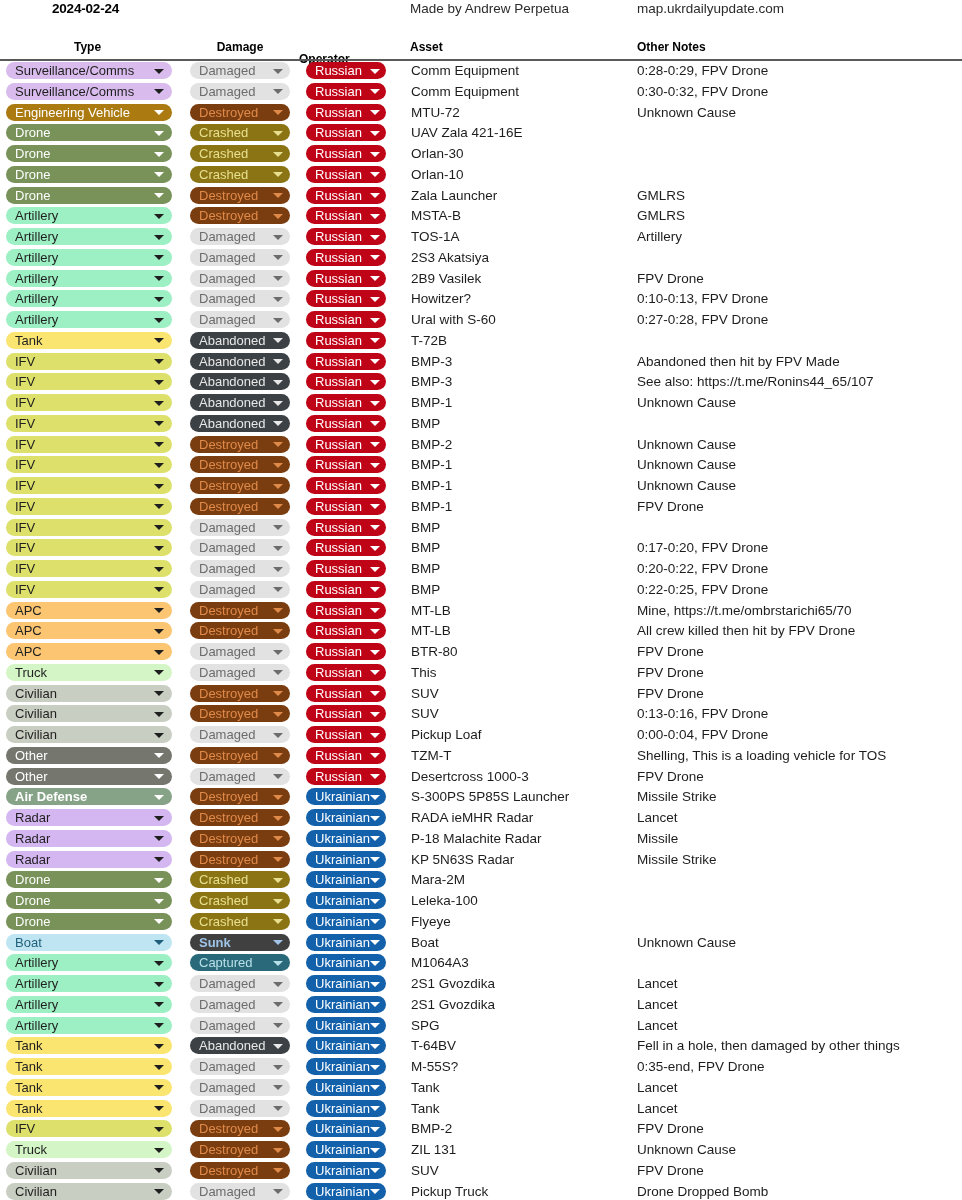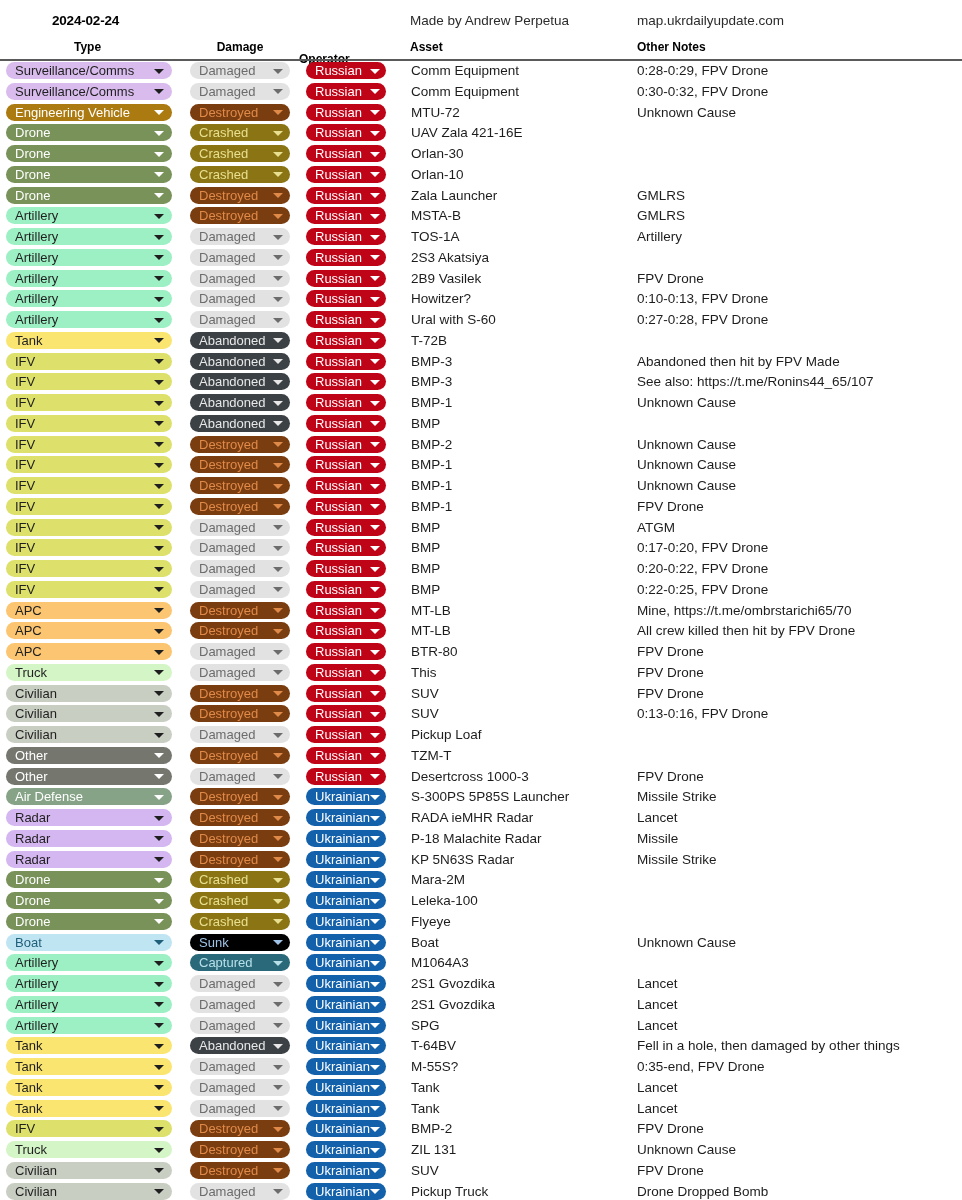--- a/index.html
+++ b/index.html
@@ -8,21 +8,21 @@
     height: 1200px;
     background: #ffffff;
     font-family: "Liberation Sans", sans-serif;
     overflow: hidden;
   }
   #app { position: relative; width: 962px; height: 1200px; }
 
   
   .meta {
     position: absolute;
-    top: 12px; left: 0; right: 0;
+    top: 0; left: 0; right: 0;
     height: 30px;
   }
   .meta-date {
     position: absolute;
     left: 52px; top: 1px;
     font-size: 13.5px;
     font-weight: bold;
     color: #000;
     letter-spacing: -0.2px;
   }
@@ -508,21 +508,20 @@
         </div>
         <div class="pill cell-damage" style="background: rgb(226, 226, 226); color: rgb(108, 108, 108);">
           <span class="ptext">Damaged</span>
           <span class="arrow"></span>
         </div>
         <div class="pill cell-operator" style="background: rgb(192, 4, 24); color: rgb(255, 255, 255);">
           <span class="ptext">Russian</span>
           <span class="arrow"></span>
         </div>
         <div class="cell-asset">BMP</div>
-        <div class="cell-notes">ATGM</div>
       </div>
       <div class="row">
         <div class="pill cell-type" style="background: rgb(221, 224, 106); color: rgb(31, 31, 31);">
           <span class="ptext">IFV</span>
           <span class="arrow"></span>
         </div>
         <div class="pill cell-damage" style="background: rgb(226, 226, 226); color: rgb(108, 108, 108);">
           <span class="ptext">Damaged</span>
           <span class="arrow"></span>
         </div>
@@ -668,54 +667,56 @@
         </div>
         <div class="pill cell-damage" style="background: rgb(226, 226, 226); color: rgb(108, 108, 108);">
           <span class="ptext">Damaged</span>
           <span class="arrow"></span>
         </div>
         <div class="pill cell-operator" style="background: rgb(192, 4, 24); color: rgb(255, 255, 255);">
           <span class="ptext">Russian</span>
           <span class="arrow"></span>
         </div>
         <div class="cell-asset">Pickup Loaf</div>
+        <div class="cell-notes">0:00-0:04, FPV Drone</div>
       </div>
       <div class="row">
         <div class="pill cell-type" style="background: rgb(117, 119, 111); color: rgb(255, 255, 255);">
           <span class="ptext">Other</span>
           <span class="arrow"></span>
         </div>
         <div class="pill cell-damage" style="background: rgb(122, 61, 16); color: rgb(224, 138, 74);">
           <span class="ptext">Destroyed</span>
           <span class="arrow"></span>
         </div>
         <div class="pill cell-operator" style="background: rgb(192, 4, 24); color: rgb(255, 255, 255);">
           <span class="ptext">Russian</span>
           <span class="arrow"></span>
         </div>
         <div class="cell-asset">TZM-T</div>
+        <div class="cell-notes">Shelling, This is a loading vehicle for TOS</div>
       </div>
       <div class="row">
         <div class="pill cell-type" style="background: rgb(117, 119, 111); color: rgb(255, 255, 255);">
           <span class="ptext">Other</span>
           <span class="arrow"></span>
         </div>
         <div class="pill cell-damage" style="background: rgb(226, 226, 226); color: rgb(108, 108, 108);">
           <span class="ptext">Damaged</span>
           <span class="arrow"></span>
         </div>
         <div class="pill cell-operator" style="background: rgb(192, 4, 24); color: rgb(255, 255, 255);">
           <span class="ptext">Russian</span>
           <span class="arrow"></span>
         </div>
         <div class="cell-asset">Desertcross 1000-3</div>
         <div class="cell-notes">FPV Drone</div>
       </div>
       <div class="row">
-        <div class="pill cell-type" style="background: rgb(135, 163, 135); color: rgb(255, 255, 255);">
+        <div class="pill cell-type" style="background: rgb(135, 163, 135); color: rgb(255, 255, 255); font-weight: bold;">
           <span class="ptext">Air Defense</span>
           <span class="arrow"></span>
         </div>
         <div class="pill cell-damage" style="background: rgb(122, 61, 16); color: rgb(224, 138, 74);">
           <span class="ptext">Destroyed</span>
           <span class="arrow"></span>
         </div>
         <div class="pill cell-operator" style="background: rgb(19, 97, 171); color: rgb(255, 255, 255);">
           <span class="ptext">Ukrainian</span>
           <span class="arrow"></span>
@@ -817,21 +818,21 @@
           <span class="arrow"></span>
         </div>
         <div class="cell-asset">Flyeye</div>
         <div class="cell-notes"></div>
       </div>
       <div class="row">
         <div class="pill cell-type" style="background: rgb(191, 228, 242); color: rgb(31, 95, 122);">
           <span class="ptext">Boat</span>
           <span class="arrow"></span>
         </div>
-        <div class="pill cell-damage" style="background: #000000; color: rgb(159, 196, 232);">
+        <div class="pill cell-damage" style="background: #404040; color: rgb(159, 196, 232); font-weight: bold;">
           <span class="ptext">Sunk</span>
           <span class="arrow"></span>
         </div>
         <div class="pill cell-operator" style="background: rgb(19, 97, 171); color: rgb(255, 255, 255);">
           <span class="ptext">Ukrainian</span>
           <span class="arrow"></span>
         </div>
         <div class="cell-asset">Boat</div>
         <div class="cell-notes">Unknown Cause</div>
       </div>

